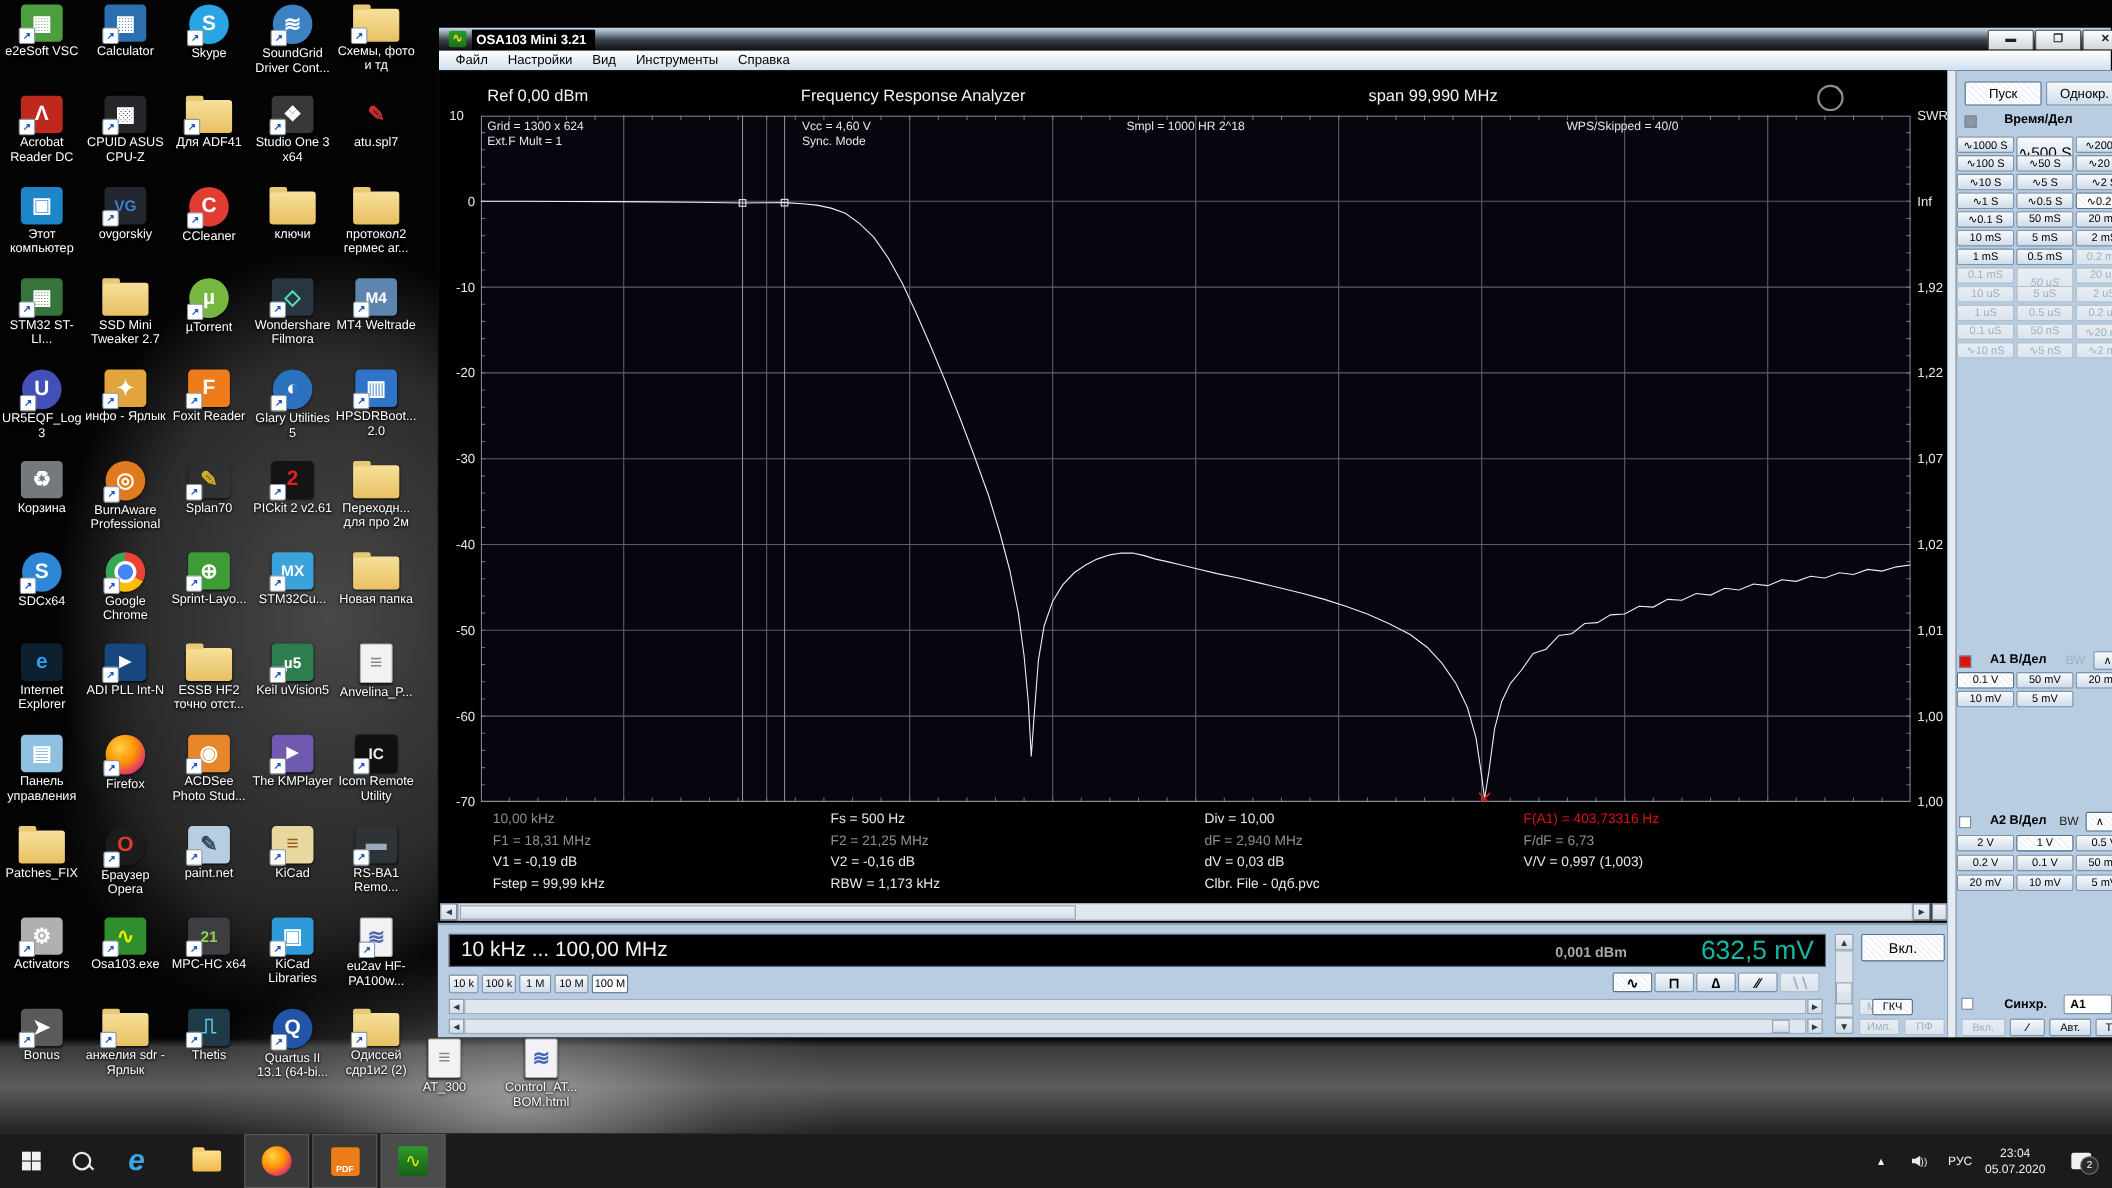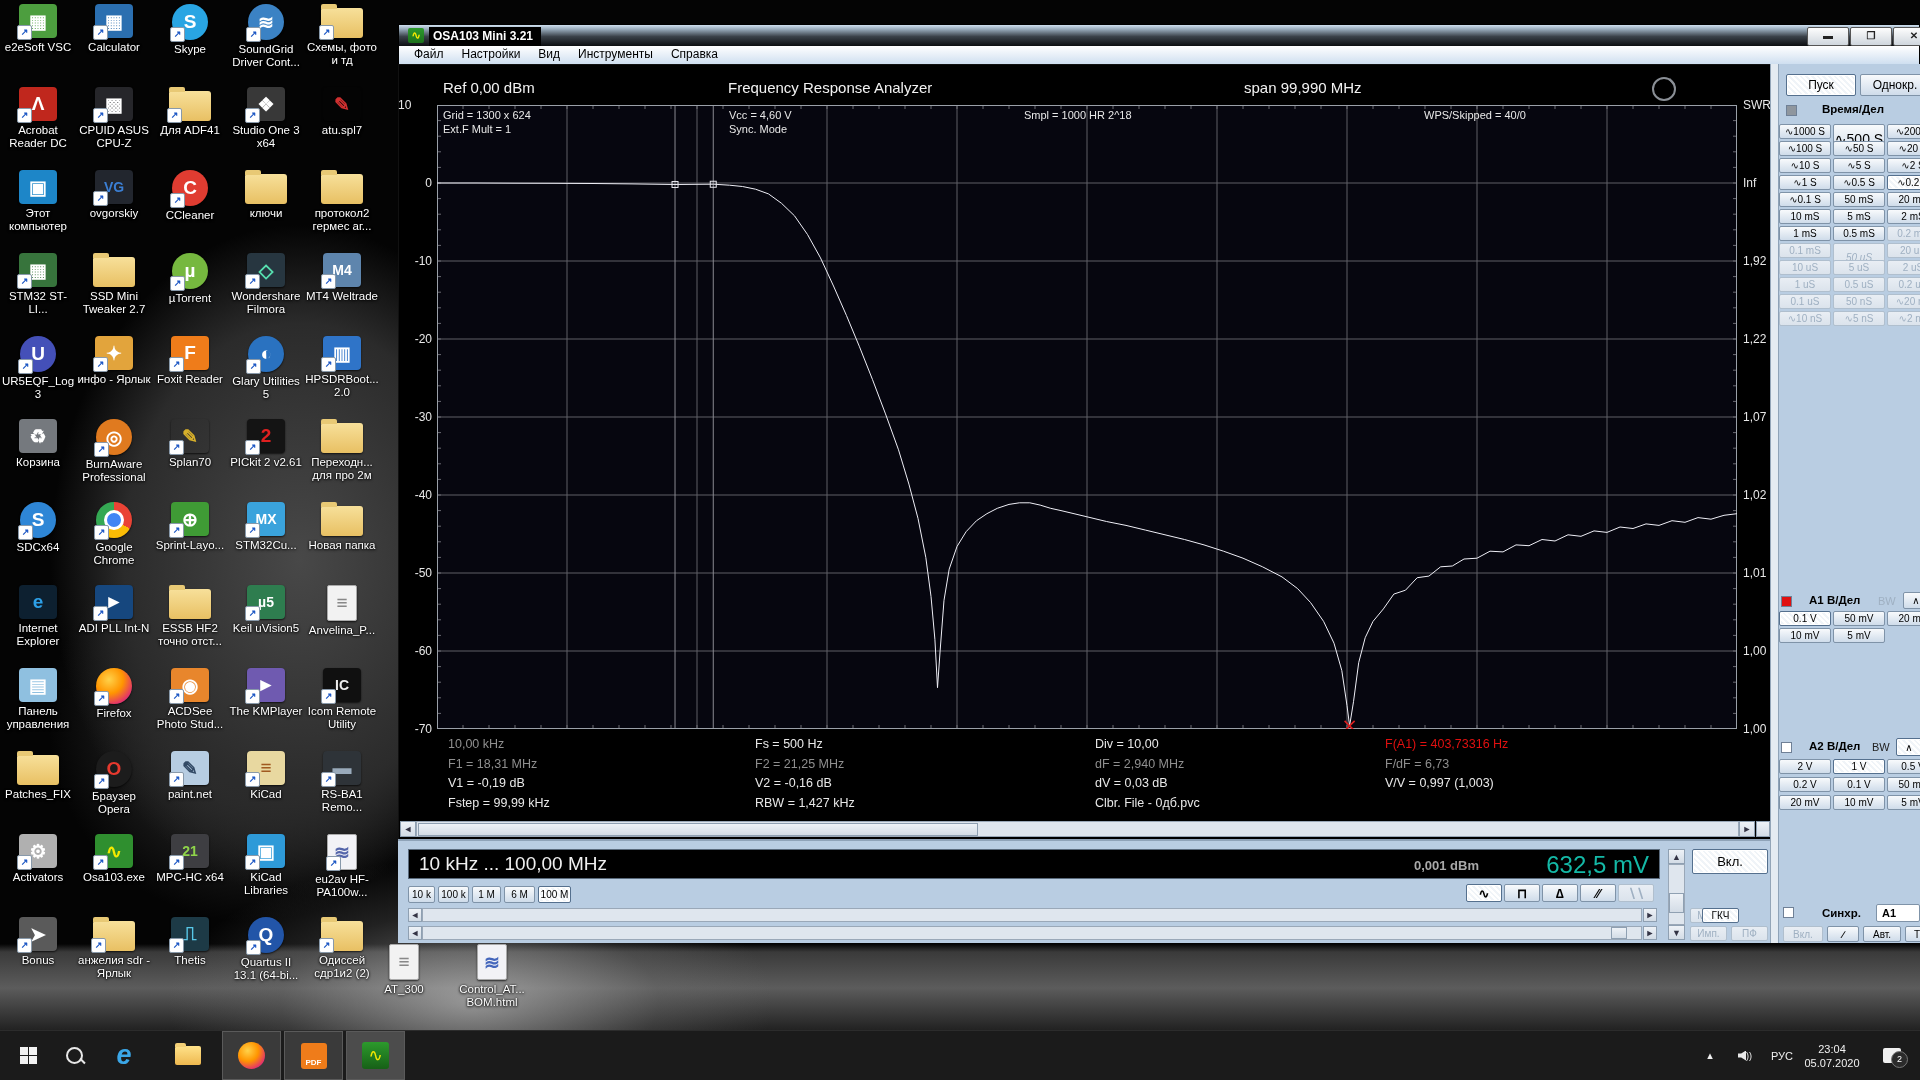--- a/index.html
+++ b/index.html
@@ -577,21 +577,21 @@
     <line x1="907.6" y1="615.88" x2="917.6" y2="625.88" stroke="#e02020" stroke-width="1.6"></line>
     <line x1="907.6" y1="625.88" x2="917.6" y2="615.88" stroke="#e02020" stroke-width="1.6"></line>
   </svg>
 <div class="abs info" style="left:443px;top:109px;">Grid = 1300 x 624</div>
 <div class="abs info" style="left:443px;top:123px;">Ext.F Mult = 1</div>
 <div class="abs info" style="left:729px;top:109px;">Vcc = 4,60 V</div>
 <div class="abs info" style="left:729px;top:123px;">Sync. Mode</div>
 <div class="abs info" style="left:1024px;top:109px;">Smpl = 1000 HR 2^18</div>
 <div class="abs info" style="left:1424px;top:109px;">WPS/Skipped  = 40/0</div>
 <div id="axis-left">
-    <div class="abs axl" style="left: 398px; top: 98px; width: 34px; text-align: left;">10</div>
+    <div class="abs axl" style="left: 398px; top: 98px; width: 34px; text-align: center;">10</div>
     <div class="abs axl" style="left: 398px; top: 176px; width: 34px; text-align: right;">0</div>
     <div class="abs axl" style="left: 398px; top: 254px; width: 34px; text-align: right;">-10</div>
     <div class="abs axl" style="left: 398px; top: 332px; width: 34px; text-align: right;">-20</div>
     <div class="abs axl" style="left: 398px; top: 410px; width: 34px; text-align: right;">-30</div>
     <div class="abs axl" style="left: 398px; top: 488px; width: 34px; text-align: right;">-40</div>
     <div class="abs axl" style="left: 398px; top: 566px; width: 34px; text-align: right;">-50</div>
     <div class="abs axl" style="left: 398px; top: 644px; width: 34px; text-align: right;">-60</div>
     <div class="abs axl" style="left: 398px; top: 722px; width: 34px; text-align: right;">-70</div>
   </div>
 <div id="axis-right">
@@ -606,21 +606,21 @@
     <div class="abs axl" style="left: 1743px; top: 722px;">1,00</div>
   </div>
 <div id="readouts">
     <div class="abs ro g" style="left: 448px; top: 737px;">10,00 kHz</div>
     <div class="abs ro g" style="left: 448px; top: 756.5px;">F1 = 18,31 MHz</div>
     <div class="abs ro w" style="left: 448px; top: 776px;">V1 = -0,19 dB</div>
     <div class="abs ro w" style="left: 448px; top: 795.5px;">Fstep = 99,99 kHz</div>
     <div class="abs ro w" style="left: 755px; top: 737px;">Fs = 500 Hz</div>
     <div class="abs ro g" style="left: 755px; top: 756.5px;">F2 = 21,25 MHz</div>
     <div class="abs ro w" style="left: 755px; top: 776px;">V2 = -0,16 dB</div>
-    <div class="abs ro w" style="left: 755px; top: 795.5px;">RBW = 1,427 kHz</div>
+    <div class="abs ro w" style="left: 755px; top: 795.5px;">RBW = 1,173 kHz</div>
     <div class="abs ro w" style="left: 1095px; top: 737px;">Div = 10,00</div>
     <div class="abs ro g" style="left: 1095px; top: 756.5px;">dF = 2,940 MHz</div>
     <div class="abs ro w" style="left: 1095px; top: 776px;">dV = 0,03 dB</div>
     <div class="abs ro w" style="left: 1095px; top: 795.5px;">Clbr. File - 0дб.pvc</div>
     <div class="abs ro r" style="left: 1385px; top: 737px;">F(A1) = 403,73316 Hz</div>
     <div class="abs ro g" style="left: 1385px; top: 756.5px;">F/dF = 6,73</div>
     <div class="abs ro w" style="left: 1385px; top: 776px;">V/V = 0,997 (1,003)</div>
   </div>
 
 <div class="abs sb" style="left:400px;top:821px;width:16px;height:16px;">◄</div>
@@ -636,21 +636,21 @@
 
 <div id="freq-display" class="abs">
   <span style="position:absolute;left:10px;top:3px;font-size:19px;">10 kHz  ...  100,00 MHz</span>
   <span style="position:absolute;right:180px;top:8px;font-size:13px;font-weight:bold;color:#a8a8a8;">0,001 dBm</span>
   <span style="position:absolute;right:10px;top:1px;font-size:24px;color:#14b8a6;">632,5 mV</span>
 </div>
 <div id="range-btns">
     <div class="btn" style="left: 408px; top: 886px; width: 27px; height: 17px;">10 k</div>
     <div class="btn" style="left: 438px; top: 886px; width: 31px; height: 17px;">100 k</div>
     <div class="btn" style="left: 472px; top: 886px; width: 29px; height: 17px;">1 M</div>
-    <div class="btn" style="left: 504px; top: 886px; width: 31px; height: 17px;">6 M</div>
+    <div class="btn" style="left: 504px; top: 886px; width: 31px; height: 17px;">10 M</div>
     <div class="btn sel" style="left: 538px; top: 886px; width: 33px; height: 17px;">100 M</div>
   </div>
 <div id="wave-btns">
     <div class="btn sel" style="left: 1466px; top: 884px; width: 36px; height: 18px; font-size: 13px; font-weight: bold;">∿</div>
     <div class="btn" style="left: 1504px; top: 884px; width: 36px; height: 18px; font-size: 13px; font-weight: bold;">⊓</div>
     <div class="btn" style="left: 1542px; top: 884px; width: 36px; height: 18px; font-size: 13px; font-weight: bold;">∆</div>
     <div class="btn" style="left: 1580px; top: 884px; width: 36px; height: 18px; font-size: 13px; font-weight: bold;">∕∕</div>
     <div class="btn dis" style="left: 1618px; top: 884px; width: 36px; height: 18px; font-size: 13px; font-weight: bold;">∖∖</div>
   </div>
 

